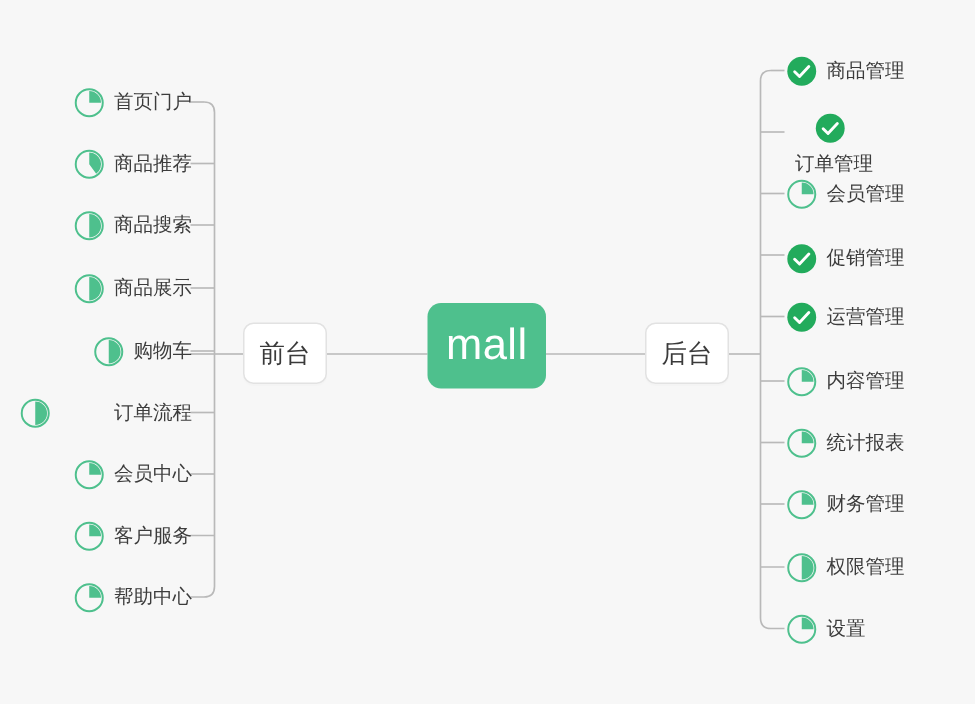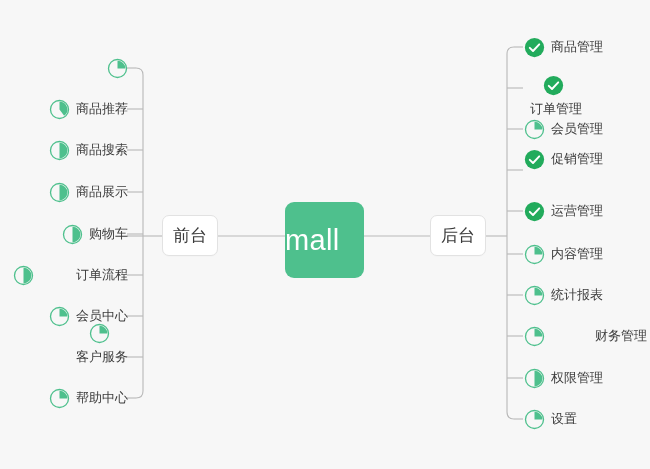--- a/index.html
+++ b/index.html
@@ -37,24 +37,25 @@
     stroke: #b9b9b9;
     stroke-width: 1.1;
   }
 
   
   .center-node {
     position: absolute;
     left: 285px;
     top: 202px;
     width: 79px;
-    height: 76px;
+    height: 57px;
     border-radius: 9px;
     display: flex;
     align-items: center;
+    justify-content: center;
     color: #ffffff;
     font-size: 29px;
     letter-spacing: 0.3px;
     box-sizing: border-box;
   }
 
   
   .mid-node {
     position: absolute;
     height: 41px;
@@ -148,20 +149,21 @@
   <div class="mid-node mid-right">
     <span>后台</span>
   </div>
 
   <div id="leaves">
       <div class="leaf leaf-left" style="top: 55px;">
         <svg viewBox="0 0 24 24" class="ico">
           <circle cx="12" cy="12" r="10.3" fill="none" stroke="#4ec08d" stroke-width="1.5"></circle>
           <path d="M 12 12 L 12 3 A 9 9 0 0 1 21 12 Z" fill="#4ec08d"></path>
         </svg>
+        <span class="lbl">首页门户</span>
       </div>
       <div class="leaf leaf-left" style="top: 96px;">
         <svg viewBox="0 0 24 24" class="ico">
           <circle cx="12" cy="12" r="10.3" fill="none" stroke="#4ec08d" stroke-width="1.5"></circle>
           <path d="M 12 12 L 12 3 A 9 9 0 0 1 17.29006727063226 19.281152949374526 Z" fill="#4ec08d"></path>
         </svg>
         <span class="lbl">商品推荐</span>
       </div>
       <div class="leaf leaf-left" style="top: 137px;">
         <svg viewBox="0 0 24 24" class="ico">
@@ -191,21 +193,21 @@
         </svg>
         <span class="lbl">订单流程</span>
       </div>
       <div class="leaf leaf-left" style="top: 303px;">
         <svg viewBox="0 0 24 24" class="ico">
           <circle cx="12" cy="12" r="10.3" fill="none" stroke="#4ec08d" stroke-width="1.5"></circle>
           <path d="M 12 12 L 12 3 A 9 9 0 0 1 21 12 Z" fill="#4ec08d"></path>
         </svg>
         <span class="lbl">会员中心</span>
       </div>
-      <div class="leaf leaf-left" style="top: 344px; flex-direction: column;">
+      <div class="leaf leaf-left" style="top: 344px;">
         <svg viewBox="0 0 24 24" class="ico">
           <circle cx="12" cy="12" r="10.3" fill="none" stroke="#4ec08d" stroke-width="1.5"></circle>
           <path d="M 12 12 L 12 3 A 9 9 0 0 1 21 12 Z" fill="#4ec08d"></path>
         </svg>
         <span class="lbl">客户服务</span>
       </div>
       <div class="leaf leaf-left" style="top: 385px;">
         <svg viewBox="0 0 24 24" class="ico">
           <circle cx="12" cy="12" r="10.3" fill="none" stroke="#4ec08d" stroke-width="1.5"></circle>
           <path d="M 12 12 L 12 3 A 9 9 0 0 1 21 12 Z" fill="#4ec08d"></path>
@@ -226,21 +228,21 @@
         </svg>
         <span class="lbl">订单管理</span>
       </div>
       <div class="leaf leaf-right" style="top: 116px;">
         <svg viewBox="0 0 24 24" class="ico">
           <circle cx="12" cy="12" r="10.3" fill="none" stroke="#4ec08d" stroke-width="1.5"></circle>
           <path d="M 12 12 L 12 3 A 9 9 0 0 1 21 12 Z" fill="#4ec08d"></path>
         </svg>
         <span class="lbl">会员管理</span>
       </div>
-      <div class="leaf leaf-right" style="top: 146px;">
+      <div class="leaf leaf-right" style="top: 159px;">
         <svg viewBox="0 0 24 24" class="ico">
           <circle cx="12" cy="12" r="11" fill="#22ab5c"></circle>
           <path d="M6.6 12.4 L10.3 16.0 L17.4 8.4" fill="none" stroke="#ffffff" stroke-width="2.2" stroke-linecap="round" stroke-linejoin="round"></path>
         </svg>
         <span class="lbl">促销管理</span>
       </div>
       <div class="leaf leaf-right" style="top: 198px;">
         <svg viewBox="0 0 24 24" class="ico">
           <circle cx="12" cy="12" r="11" fill="#22ab5c"></circle>
           <path d="M6.6 12.4 L10.3 16.0 L17.4 8.4" fill="none" stroke="#ffffff" stroke-width="2.2" stroke-linecap="round" stroke-linejoin="round"></path>
@@ -254,21 +256,21 @@
         </svg>
         <span class="lbl">内容管理</span>
       </div>
       <div class="leaf leaf-right" style="top: 282px;">
         <svg viewBox="0 0 24 24" class="ico">
           <circle cx="12" cy="12" r="10.3" fill="none" stroke="#4ec08d" stroke-width="1.5"></circle>
           <path d="M 12 12 L 12 3 A 9 9 0 0 1 21 12 Z" fill="#4ec08d"></path>
         </svg>
         <span class="lbl">统计报表</span>
       </div>
-      <div class="leaf leaf-right" style="top: 323px; gap: 44px;">
+      <div class="leaf leaf-right" style="top: 323px;">
         <svg viewBox="0 0 24 24" class="ico">
           <circle cx="12" cy="12" r="10.3" fill="none" stroke="#4ec08d" stroke-width="1.5"></circle>
           <path d="M 12 12 L 12 3 A 9 9 0 0 1 21 12 Z" fill="#4ec08d"></path>
         </svg>
         <span class="lbl">财务管理</span>
       </div>
       <div class="leaf leaf-right" style="top: 365px;">
         <svg viewBox="0 0 24 24" class="ico">
           <circle cx="12" cy="12" r="10.3" fill="none" stroke="#4ec08d" stroke-width="1.5"></circle>
           <path d="M 12 12 L 12 3 A 9 9 0 0 1 12.000000000000002 21 Z" fill="#4ec08d"></path>

